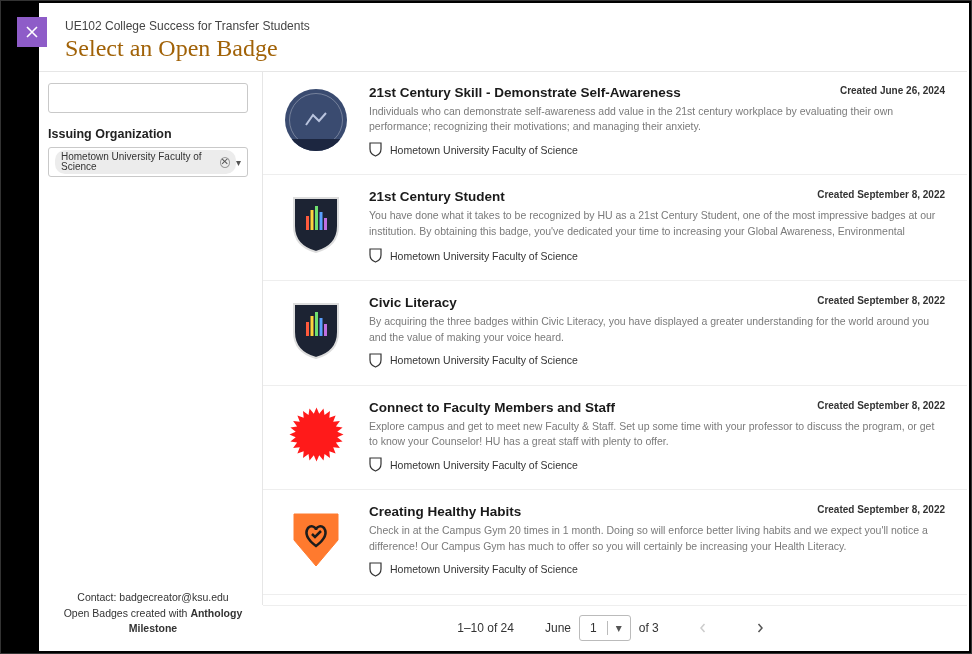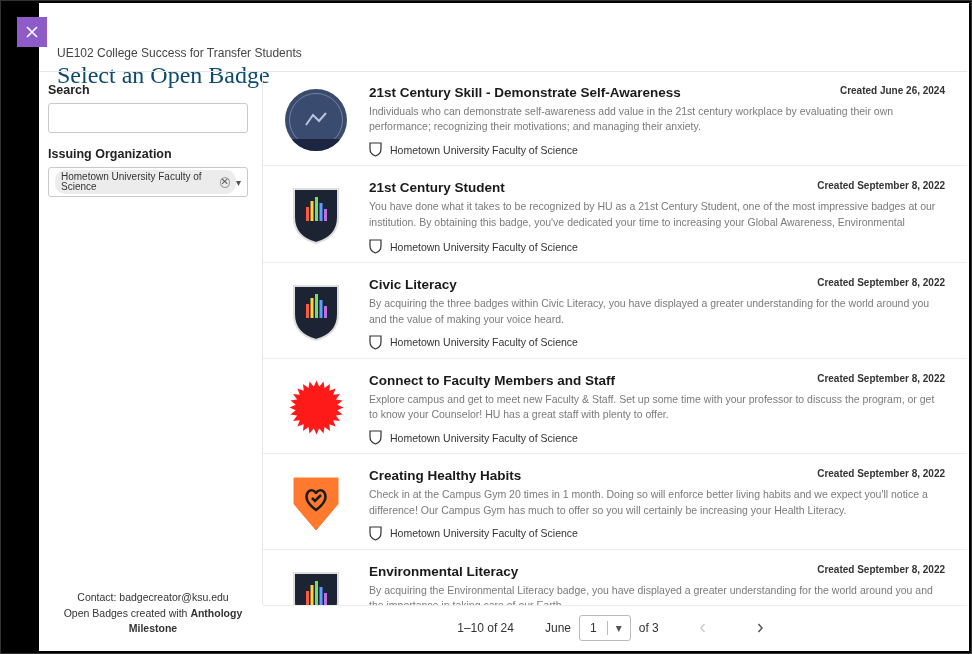--- a/index.html
+++ b/index.html
@@ -2,23 +2,23 @@
 <html><head>
 <meta charset="utf-8">
 <style>
   * { box-sizing: border-box; margin: 0; padding: 0; }
   body { font-family: -apple-system, BlinkMacSystemFont, "Segoe UI", Arial, sans-serif; background: #fff; color: #222; width: 972px; height: 654px; overflow: hidden; position: relative; border: 1px solid #333; }
   .outer-frame { position:absolute; left:0; top:0; right:0; bottom:0; border:2px solid #000; pointer-events:none; }
   .sidebar-strip { position:absolute; left:2px; top:2px; width:36px; height:calc(100% - 4px); background:#000; }
   .close-box { position:absolute; left:16px; top:16px; width:30px; height:30px; background:#8e5cc8; display:flex; align-items:center; justify-content:center; color:#fff; }
   .close-box svg { width:16px; height:16px; }
 
-  .header { position:absolute; left:56px; top:18px; right:16px;margin-top:27px; }
+  .header { position:absolute; left:64px; top:18px; right:16px; }
   .breadcrumb { font-size:12px; color:#444; margin-bottom:2px; }
-  .page-title { font-family: "Georgia","Times New Roman",serif; font-size:24px; font-weight:400; color:#0c4a6e; }
+  .page-title { font-family: "Georgia","Times New Roman",serif; font-size:24px; font-weight:400; color:#a16207; }
 
   .top-divider { position:absolute; left:38px; top:70px; right:4px; height:1px; background:#e6e6e6; }
 
   .left-panel { position:absolute; left:47px; top:82px; width:210px; }
   .lp-label { font-size:12.5px; font-weight:600; margin-bottom:6px; }
   .search-input { width:200px; height:30px; border:1px solid #c9c9c9; border-radius:3px; padding:4px 6px 4px 30px; position:relative; font-size:12px; background:#fff; }
   .search-wrap { position:relative; width:200px; margin-bottom:14px; }
   .search-wrap .mag { position:absolute; left:8px; top:7px; width:16px; height:16px; color:#555; }
 
   .org-select { width:200px; height:30px; border:1px solid #c9c9c9; border-radius:3px; display:flex; align-items:center; padding:3px 6px; justify-content:space-between; background:#fff; }
@@ -26,21 +26,21 @@
   .chip .x { font-size:10px; color:#555; border:1px solid #999; border-radius:50%; width:11px; height:11px; display:inline-flex; align-items:center; justify-content:center; line-height:1; }
   .caret { color:#555; font-size:10px; }
 
   .left-footer { position:absolute; left:47px; bottom:16px; width:210px; text-align:center; font-size:10.5px; color:#333; line-height:1.5; }
   .left-footer .strong { font-weight:600; }
   .left-footer a { color:#4a6fd6; text-decoration:underline; }
 
   .vline { position:absolute; left:261px; top:70px; bottom:48px; width:1px; background:#e6e6e6; }
 
   .list { position:absolute; left:262px; right:4px; top:70px; bottom:48px; overflow:hidden; }
-  .row { display:flex; padding:14px 22px 8px 18px; border-bottom:1px solid #eee; gap:18px; }
+  .row { display:flex; padding:14px 22px 17px 18px; border-bottom:1px solid #eee; gap:18px; }
   .badge-img { flex:0 0 70px; height:70px; display:flex; align-items:center; justify-content:center; }
   .row-body { flex:1; min-width:0; }
   .row-top { display:flex; justify-content:space-between; align-items:flex-start; gap:12px;}
   .row-title { font-size:13.5px; font-weight:700; color:#1a1a1a; margin-bottom:4px; }
   .row-date { font-size:10px; font-weight:600; color:#333; white-space:nowrap; }
   .row-desc { font-size:10.5px; color:#7a7a7a; line-height:1.45; margin-bottom:8px; max-height:32px; overflow:hidden; }
   .row-org { display:flex; align-items:center; gap:8px; font-size:10.5px; color:#333; }
 
   
   .shield { width:52px; height:60px; position:relative; }
@@ -68,21 +68,20 @@
     </svg>
 </div>
 
 <div class="header">
   <div class="breadcrumb">UE102 College Success for Transfer Students</div>
   <div class="page-title">Select an Open Badge</div>
 </div>
 <div class="top-divider"></div>
 
 <div class="left-panel">
-  <div class="lp-label">Search</div>
   <div class="search-wrap">
     <svg class="mag" viewBox="0 0 16 16">
         <circle cx="7" cy="7" r="5" stroke="#555" stroke-width="1.5" fill="none"></circle>
         <line x1="11" y1="11" x2="15" y2="15" stroke="#555" stroke-width="1.5"></line>
       </svg>
     <input class="search-input" placeholder="" style="">
   </div>
   <div class="lp-label">Issuing Organization</div>
   <div class="org-select">
     <span class="chip">

